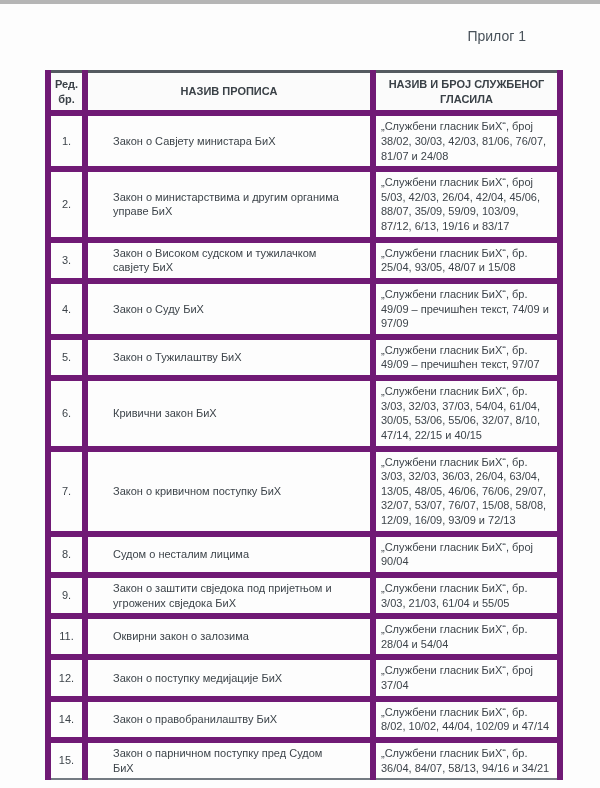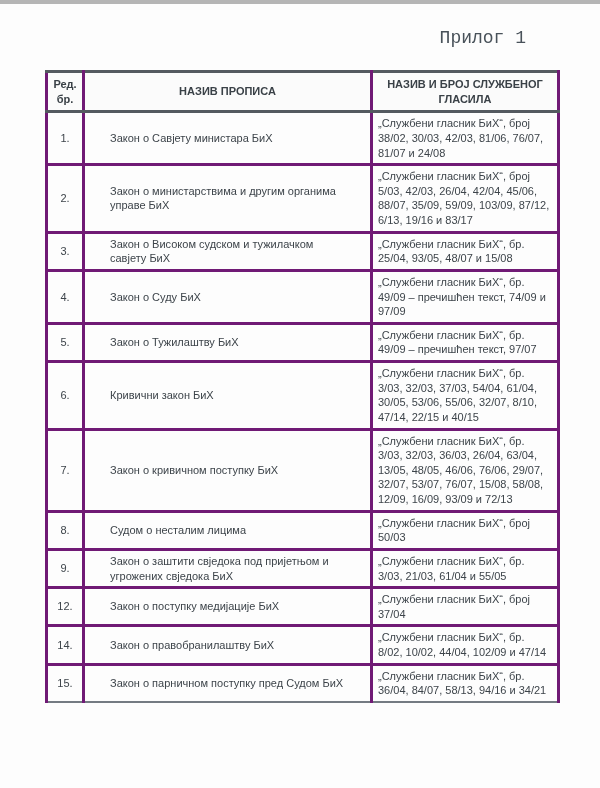--- a/index.html
+++ b/index.html
@@ -16,39 +16,39 @@
   .scan-strip {
     position: absolute;
     top: 0; left: 0;
     width: 600px; height: 4px;
     background: #b5b5b5;
   }
   .annex-label {
     position: absolute;
     top: 28px;
     right: 74px;
-    font-family: Liberation Mono, monospace;
-    font-size: 18px;
+    font-family: Liberation Sans, sans-serif;
+    font-size: 14px;
     color: #49525a;
   }
   table.regulations {
     position: absolute;
     top: 70px;
     left: 45px;
     width: 512px;
     border-collapse: collapse;
     table-layout: fixed;
     font-size: 11px;
     line-height: 1.33;
   }
   col.c1 { width: 37px; }
   col.c2 { width: 288px; }
   col.c3 { width: 187px; }
   th, td {
-    border: 3px solid #701a75;
+    border: 6px solid #701a75;
     vertical-align: middle;
     word-wrap: break-word;
   }
   thead th {
     border-top: 3px solid #545a60;
     border-bottom: 3px solid #545a60;
     font-weight: bold;
     text-align: center;
     padding: 4px 3px;
     font-size: 11px;
@@ -122,30 +122,35 @@
 
   <tr>
     <td class="c-num">7.</td>
     <td class="c-name">Закон о кривичном поступку БиХ</td>
     <td class="c-gaz">„Службени гласник БиХ“, бр. 3/03, 32/03, 36/03, 26/04, 63/04, 13/05, 48/05, 46/06, 76/06, 29/07, 32/07, 53/07, 76/07, 15/08, 58/08, 12/09, 16/09, 93/09 и 72/13</td>
   </tr>
 
   <tr>
     <td class="c-num">8.</td>
     <td class="c-name">Судом о несталим лицима</td>
-    <td class="c-gaz">„Службени гласник БиХ“, број 50/03</td>
+    <td class="c-gaz">„Службени гласник БиХ“, број 90/04</td>
   </tr>
 
   <tr>
     <td class="c-num">9.</td>
     <td class="c-name">Закон о заштити свједока под пријетњом и угрожених свједока БиХ</td>
     <td class="c-gaz">„Службени гласник БиХ“, бр. 3/03, 21/03, 61/04 и 55/05</td>
   </tr>
 
 
+  <tr>
+    <td class="c-num">11.</td>
+    <td class="c-name">Оквирни закон о залозима</td>
+    <td class="c-gaz">„Службени гласник БиХ“, бр. 28/04 и 54/04</td>
+  </tr>
 
   <tr>
     <td class="c-num">12.</td>
     <td class="c-name">Закон о поступку медијације БиХ</td>
     <td class="c-gaz">„Службени гласник БиХ“, број 37/04</td>
   </tr>
 
 
   <tr>
     <td class="c-num">14.</td>

